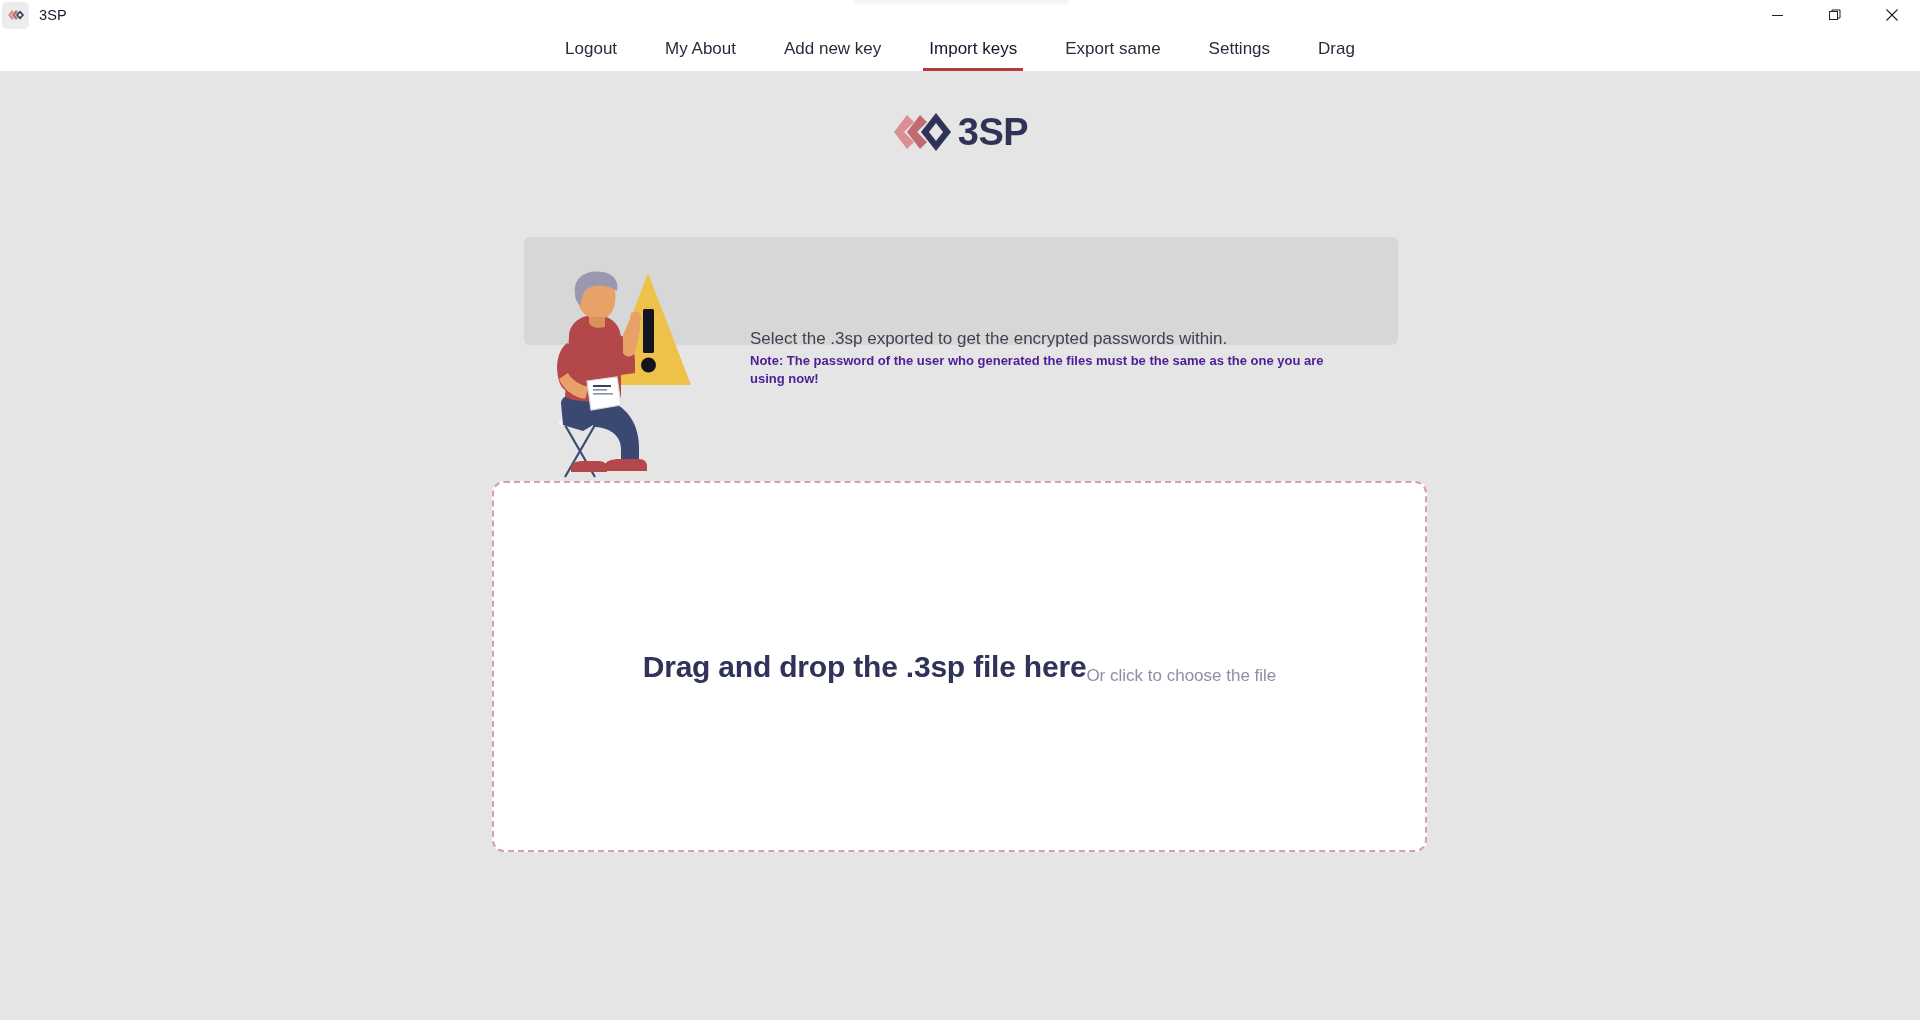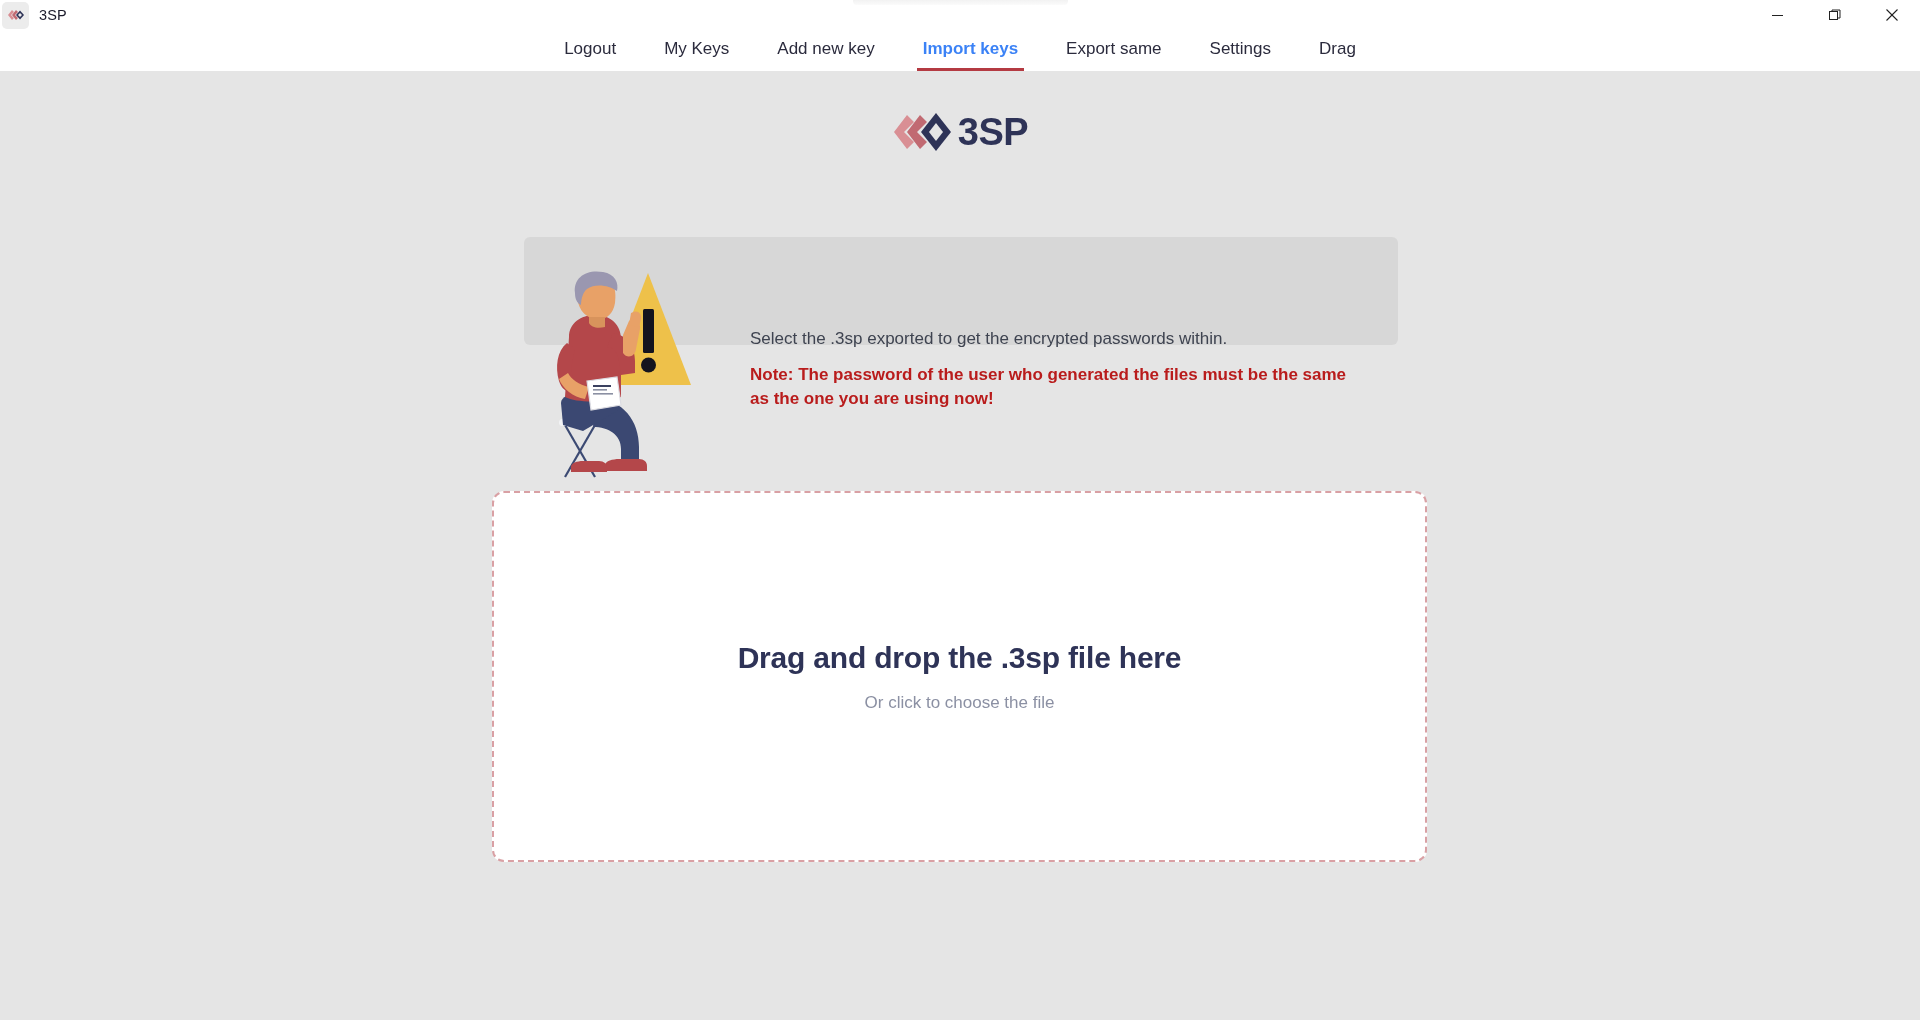--- a/index.html
+++ b/index.html
@@ -68,22 +68,22 @@
   }
   .nav-item {
     position: relative;
     font-size: 17px;
     color: #2b2b3d;
     padding: 9px 24px 12px 24px;
     white-space: nowrap;
     cursor: pointer;
   }
   .nav-item.active {
-    color: #3b82f6;
-    font-weight: bold;
+    color: #0f172a;
+    font-weight: normal;
   }
   .nav-item.active::after {
     content: "";
     position: absolute;
     left: 18px; right: 18px;
     bottom: 0;
     height: 3px;
     background: #b43a42;
   }
 
@@ -131,38 +131,37 @@
     position: absolute;
     left: 750px; top: 256px;
     width: 620px;
   }
   #notice-line1 {
     font-size: 17px;
     color: #3e4350;
     line-height: 1.45;
   }
   #notice-line2 {
-    font-size: 17px;
+    font-size: 13px;
     font-weight: bold;
-    color: #b91c1c;
+    color: #4c1d95;
     line-height: 1.45;
-    margin-top: 11px;
     max-width: 600px;
   }
 
   
   #dropzone {
     position: absolute;
-    left: 492px; top: 420px;
+    left: 492px; top: 410px;
     width: 935px; height: 371px;
     background: #ffffff;
     border: 2px dashed #d9a0a4;
     border-radius: 12px;
     display: flex;
-    flex-direction: column;
+    flex-direction: row;
     align-items: center;
     justify-content: center;
     cursor: pointer;
   }
   #dropzone-title {
     font-size: 30px;
     font-weight: bold;
     color: #2e3357;
     letter-spacing: -.2px;
   }
@@ -206,21 +205,21 @@
       <svg width="12" height="12" viewBox="0 0 12 12">
         <line x1="0.5" y1="0.5" x2="11.5" y2="11.5" stroke="currentColor" stroke-width="1.1"></line>
         <line x1="11.5" y1="0.5" x2="0.5" y2="11.5" stroke="currentColor" stroke-width="1.1"></line>
       </svg>
     </div>
   </div>
 </div>
 
 <nav id="navbar">
   <div class="nav-item">Logout</div>
-  <div class="nav-item">My Keys</div>
+  <div class="nav-item">My About</div>
   <div class="nav-item">Add new key</div>
   <div class="nav-item active">Import keys</div>
   <div class="nav-item">Export same</div>
   <div class="nav-item">Settings</div>
   <div class="nav-item">Drag</div>
 </nav>
 
 <div id="page">
 
   <div id="brand">

